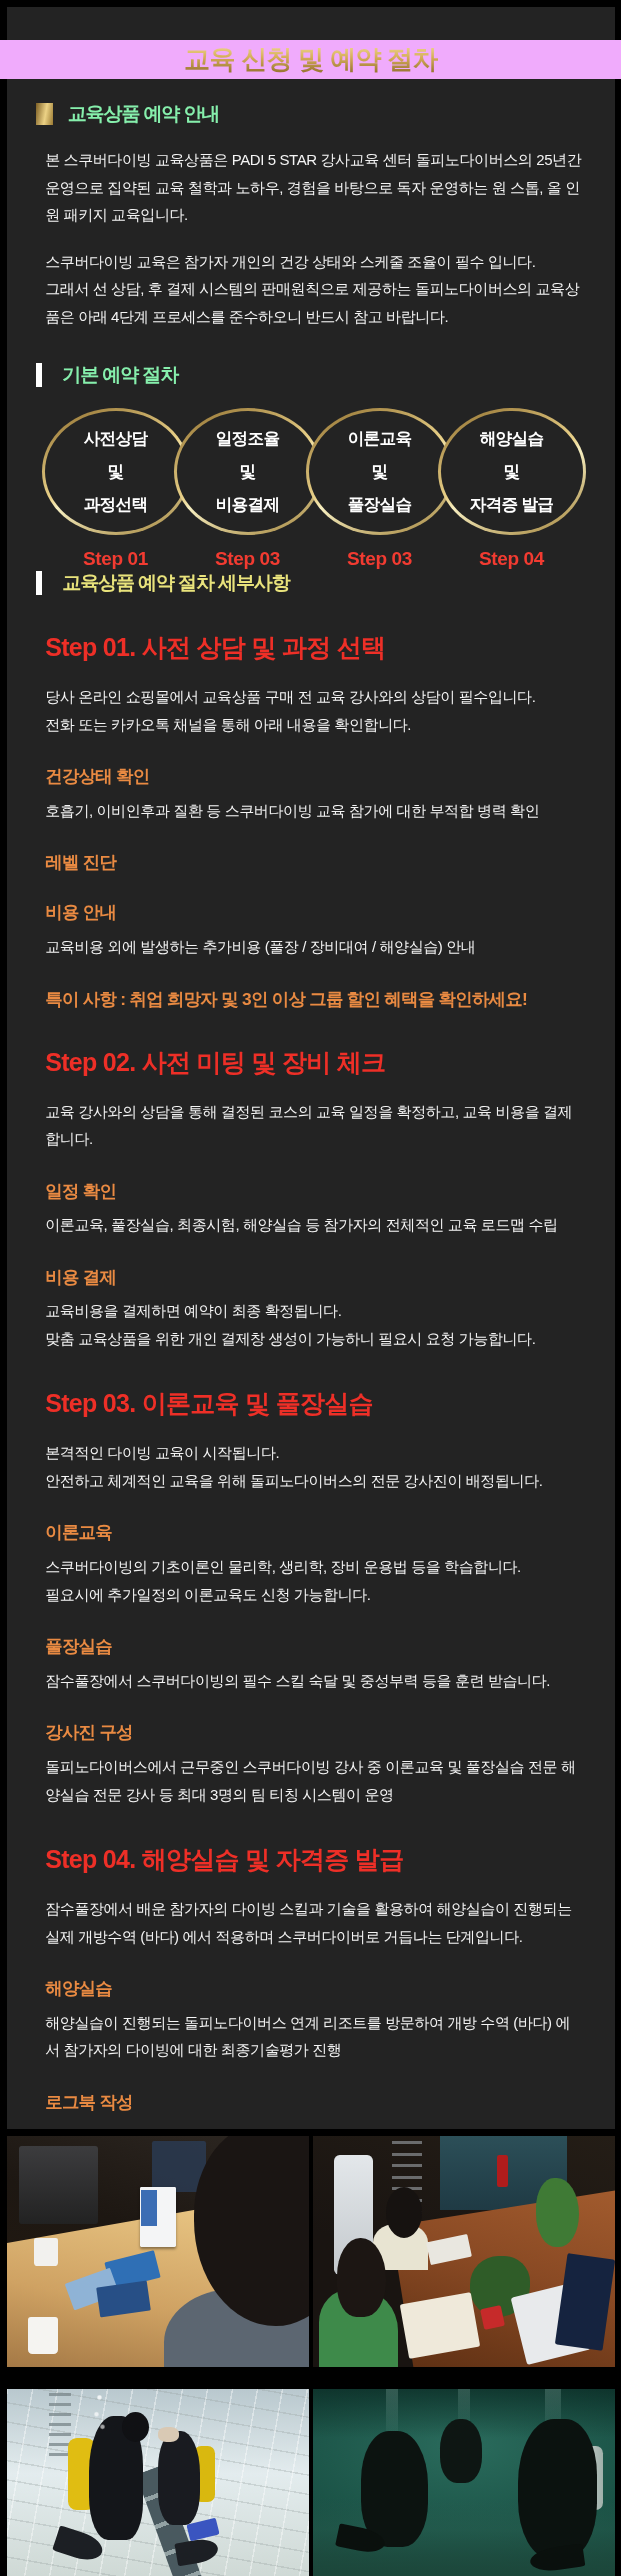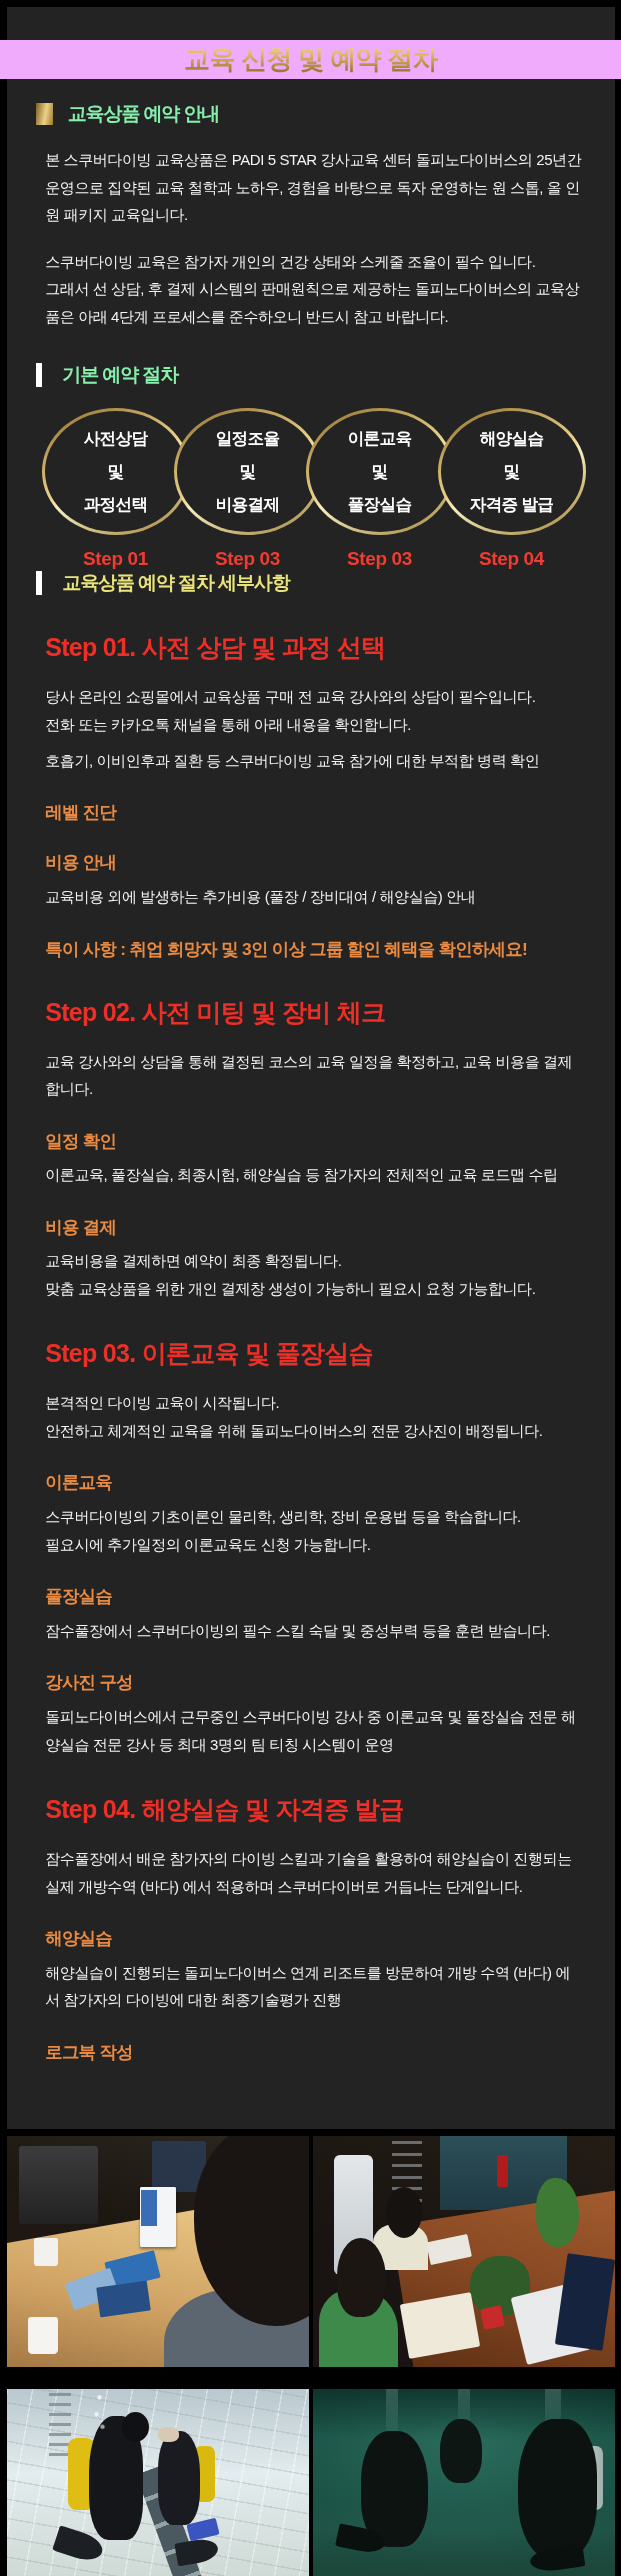--- a/index.html
+++ b/index.html
@@ -177,20 +177,21 @@
   </div>
 
   <div class="sec" style="">
     <span class="white-bar"></span>
     <h2 class="yellow">교육상품 예약 절차 세부사항</h2>
   </div>
 
   <h3 class="step-title">Step 01. 사전 상담 및 과정 선택</h3>
   <p class="body step-intro">당사 온라인 쇼핑몰에서 교육상품 구매 전 교육 강사와의 상담이 필수입니다.
 전화 또는 카카오톡 채널을 통해 아래 내용을 확인합니다.</p>
+  <h4 class="sub">건강상태 확인</h4>
   <p class="body sub-body">호흡기, 이비인후과 질환 등 스쿠버다이빙 교육 참가에 대한 부적합 병력 확인</p>
   <h4 class="sub">레벨 진단</h4>
   <h4 class="sub">비용 안내</h4>
   <p class="body sub-body">교육비용 외에 발생하는 추가비용 (풀장 / 장비대여 / 해양실습) 안내</p>
   <p class="note">특이 사항 : 취업 희망자 및 3인 이상 그룹 할인 혜택을 확인하세요!</p>
 
   <h3 class="step-title">Step 02. 사전 미팅 및 장비 체크</h3>
   <p class="body step-intro">교육 강사와의 상담을 통해 결정된 코스의 교육 일정을 확정하고, 교육 비용을 결제합니다.</p>
   <h4 class="sub">일정 확인</h4>
   <p class="body sub-body">이론교육, 풀장실습, 최종시험, 해양실습 등 참가자의 전체적인 교육 로드맵 수립</p>

